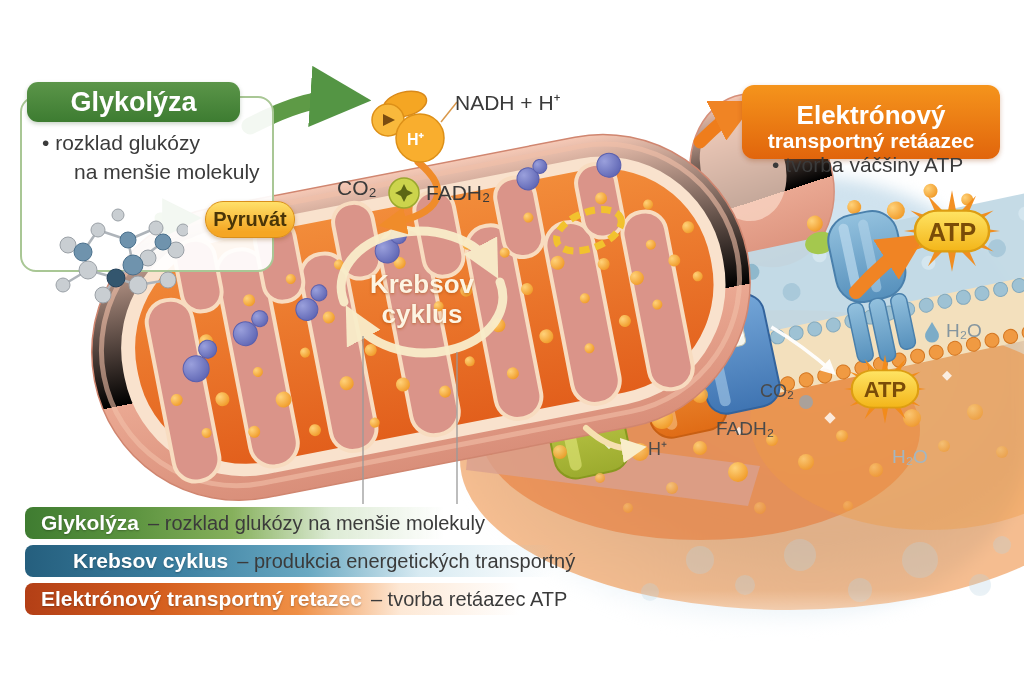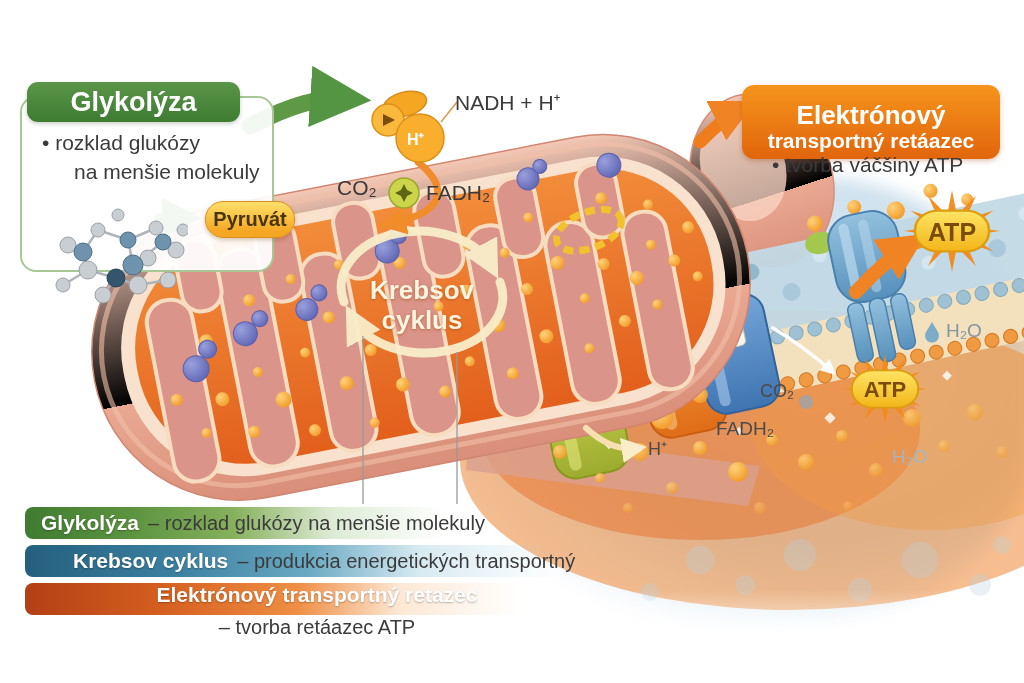--- a/index.html
+++ b/index.html
@@ -27,35 +27,35 @@
     box-shadow:0 2px 4px rgba(120,70,0,.3);}
   
   #etc-box{left:742px;top:85px;width:258px;height:58px;border-radius:12px;
     background:linear-gradient(180deg,#f5941c 0%,#e1650c 100%);
     color:#ffffff;text-align:center;box-shadow:0 2px 5px rgba(150,60,0,.3);padding-top:16px;}
   #etc-box .l1{font-size:26px;font-weight:bold;line-height:28px;}
   #etc-box .l2{font-size:21px;font-weight:bold;line-height:24px;}
   #etc-bullet{left:772px;top:153px;font-size:21px;color:#3a3a3a;}
   
   #krebs-label{left:347px;top:269px;width:150px;text-align:center;color:#fdf4e2;
-    font-weight:bold;font-size:26px;line-height:30px;text-shadow:0 1px 3px rgba(170,75,10,.65);margin-top:6px;}
+    font-weight:bold;font-size:26px;line-height:30px;text-shadow:0 1px 3px rgba(170,75,10,.65);}
   
   .mem-label{font-size:18px;color:#4a4a4a;}
   .atp-label{font-weight:bold;color:#7a4c08;text-align:center;}
   
   .legend-row{position:absolute;left:25px;height:32px;border-radius:8px;
     display:flex;align-items:center;gap:9px;padding-left:16px;white-space:nowrap;}
   .legend-row .t{font-weight:bold;font-size:21px;color:#ffffff;text-shadow:0 1px 2px rgba(0,0,0,.28);}
   .legend-row .d{font-size:20px;color:#3b3b3b;}
   #legend-glyc{top:507px;width:478px;
     background:linear-gradient(90deg,#3f7c31 0%,#5d9440 22%,#86b05c 42%,rgba(170,205,150,.40) 62%,rgba(235,243,230,0) 85%);}
   #legend-krebs{top:545px;width:568px;
     background:linear-gradient(90deg,#255f7e 0%,#3b7fa0 24%,#6aa9c2 46%,rgba(150,200,220,.38) 64%,rgba(225,240,246,0) 86%);padding-left:48px;}
   #legend-etc{top:583px;width:552px;
-    background:linear-gradient(90deg,#b33f16 0%,#d55f1f 24%,#ef8f45 48%,rgba(250,195,145,.38) 66%,rgba(252,235,220,0) 87%);flex-direction:column;}
+    background:linear-gradient(90deg,#b33f16 0%,#d55f1f 24%,#ef8f45 48%,rgba(250,195,145,.38) 66%,rgba(252,235,220,0) 87%);}
 </style>
 </head>
 <body>
 
 <div id="stage">
 
   <div id="cell-bg" class="abs"></div>
 
   <svg class="abs" width="1024" height="683" viewBox="0 0 1024 683">
     <defs>

